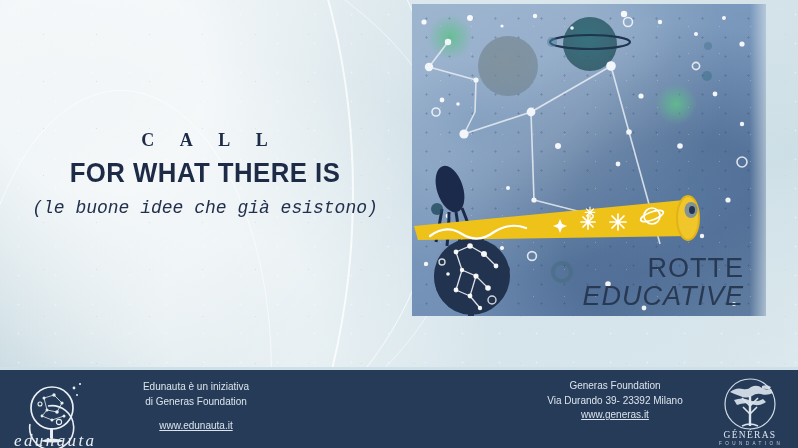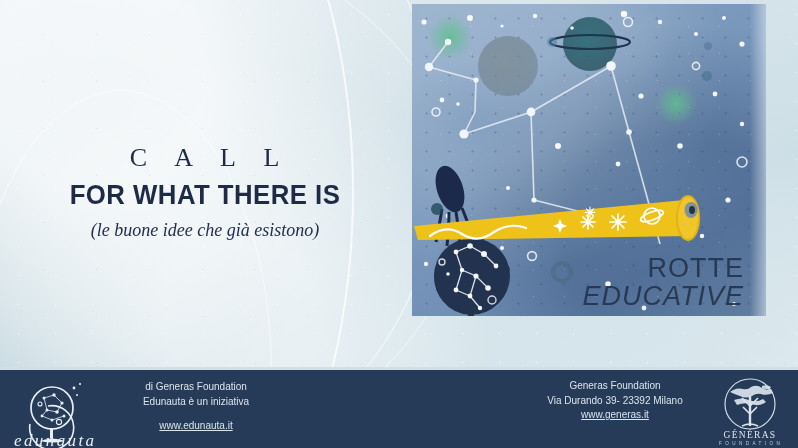--- a/index.html
+++ b/index.html
@@ -24,25 +24,25 @@
       background-position:0 0, 17px 11px;}
   .arc{position:absolute;border:1.6px solid rgba(255,255,255,.75);border-radius:50%;}
   .arc.a1{width:700px;height:700px;left:-260px;top:-200px;}
   .arc.a2{width:520px;height:900px;left:-170px;top:-260px;border-width:2px;}
   .arc.a3{width:980px;height:620px;left:-520px;top:-110px;border-color:rgba(255,255,255,.5);}
   .arc.a4{width:300px;height:560px;left:-30px;top:90px;border-color:rgba(255,255,255,.6);}
 
   
   .headline{position:absolute;left:0;top:130px;width:410px;text-align:center;
             color:#1d2b47;}
-  .h-call{font-family:"Liberation Serif",serif;font-size:26px;letter-spacing:11px;
-          font-weight:400;margin-left:10px;margin-top:13px;}
+  .h-call{font-family:"Liberation Serif",serif;font-size:18px;letter-spacing:11px;
+          font-weight:700;margin-left:10px;}
   .h-main{font-family:"Liberation Sans",sans-serif;font-size:28px;font-weight:600;
           letter-spacing:.5px;margin-top:6px;transform:scaleX(.92);}
-  .h-sub{font-family:Liberation Serif, serif;font-style:italic;font-size:18px;
+  .h-sub{font-family:Liberation Mono, monospace;font-style:italic;font-size:18px;
          margin-top:9px;color:#22304d;}
 
   
   .panel{position:absolute;left:412px;top:4px;width:354px;height:312px;overflow:hidden;
          background:
            radial-gradient(ellipse at 25% 20%, rgba(255,255,255,.18) 0 25%, rgba(255,255,255,0) 60%),
            radial-gradient(ellipse at 75% 75%, rgba(30,60,100,.35) 0 30%, rgba(0,0,0,0) 65%),
            linear-gradient(150deg,#8aa6c6 0%,#7e9cbe 28%,#7593b8 55%,#6e8cb3 78%,#84a1c2 100%);}
   .p-wash{position:absolute;inset:0;
       background:
@@ -287,22 +287,22 @@
       <path d="M26,67 q12,-5 25,0 q-12,3 -25,0z" fill="#e8eef4"></path>
       <g fill="#e8eef4">
         <circle cx="60" cy="14" r="1.4"></circle>
           <circle cx="66" cy="10" r="1.1"></circle>
         <circle cx="63" cy="21" r="1"></circle>
       </g>
       <text x="0" y="72" font-family="Liberation Serif, serif" font-style="italic" font-size="17" letter-spacing="2.4" fill="#e8eef4">edunauta</text>
     </svg>
 
     <div class="f-left-text">
+      <div>Edunauta è un iniziativa</div>
       <div>di Generas Foundation</div>
-      <div>Edunauta è un iniziativa</div>
       <a href="#">www.edunauta.it</a>
     </div>
 
     <div class="f-right-text">
       <div>Generas Foundation</div>
       <div>Via Durando 39- 23392 Milano</div>
       <a href="#">www.generas.it</a>
     </div>
 
     <svg class="f-right-logo" viewBox="0 0 72 72">

